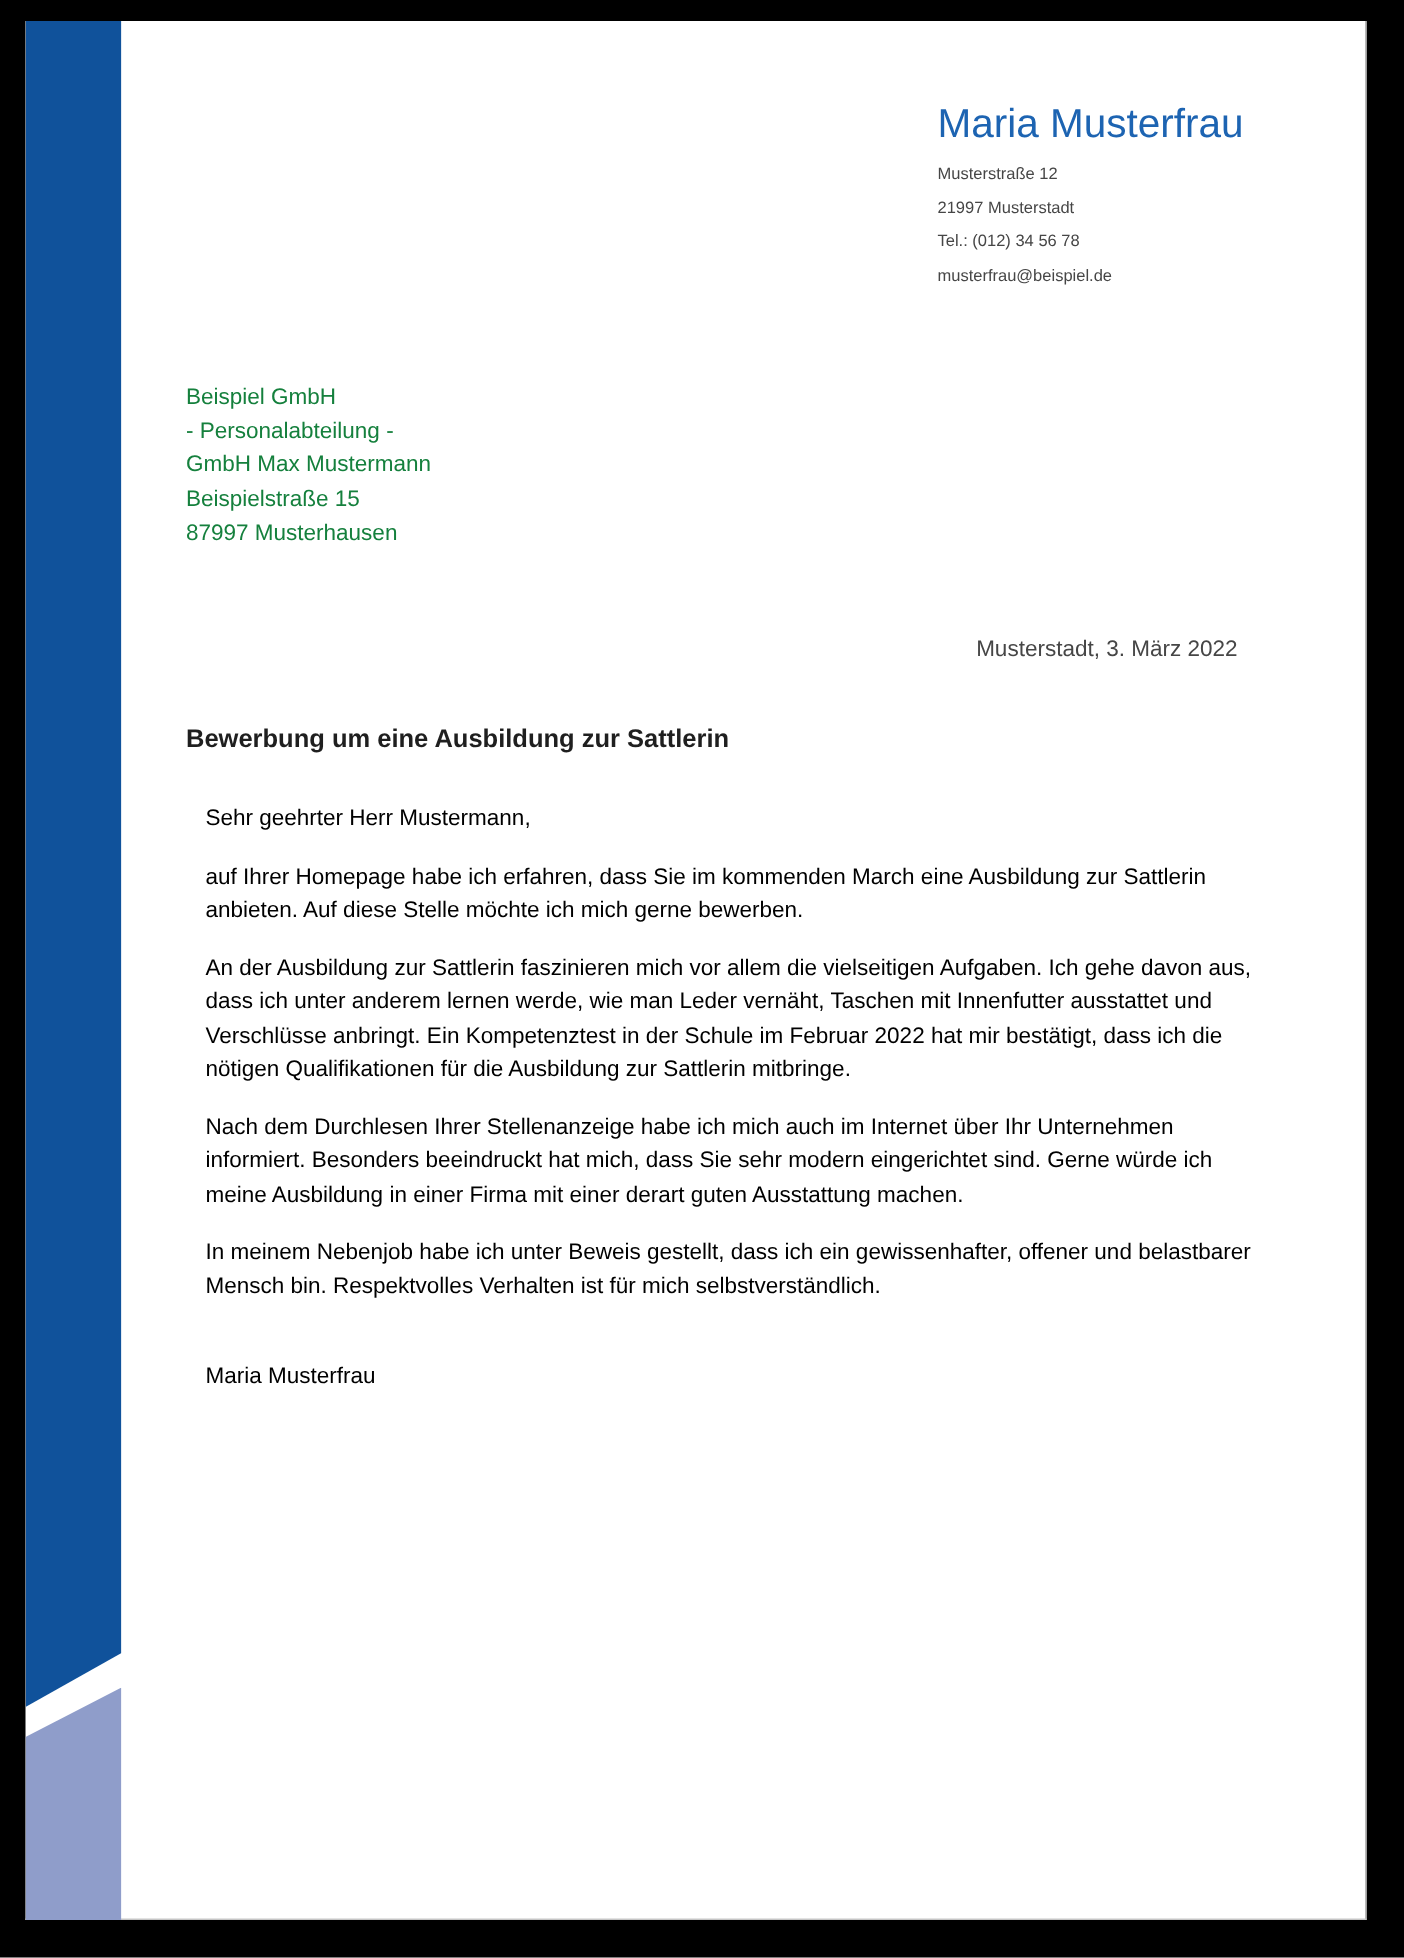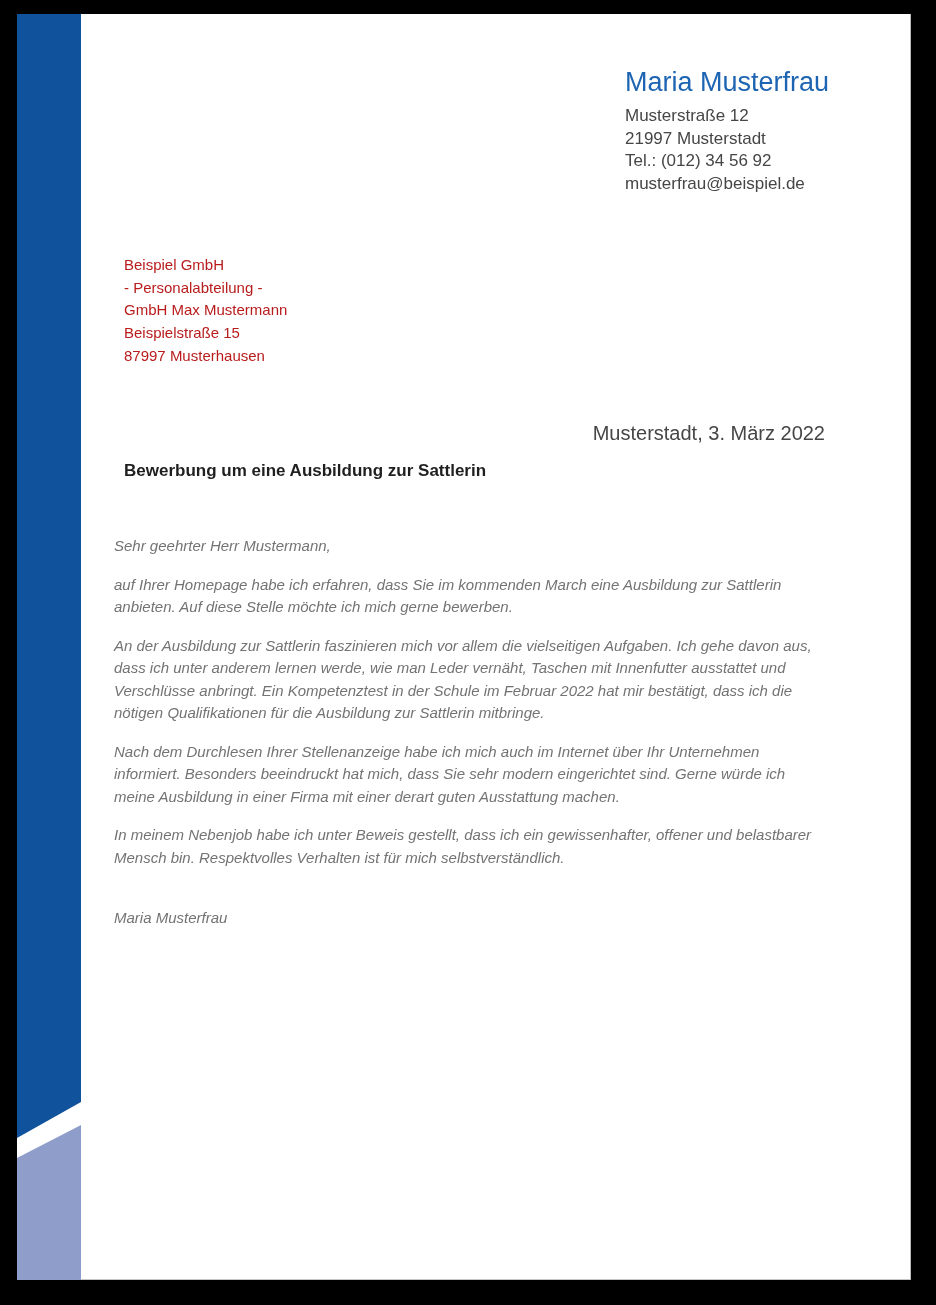--- a/index.html
+++ b/index.html
@@ -44,86 +44,85 @@
   
   .sender { position: absolute; left: 608px; top: 52px; }
   .sender-name {
     font-size: 27px;
     line-height: 32px;
     color: #1d64b2;
     margin-bottom: 7px;
     white-space: nowrap;
   }
   .sender-line {
-    font-size: 17px;
+    font-size: 11px;
     line-height: 22.7px;
     color: #464646;
     white-space: nowrap;
   }
   
   .recipient {
     position: absolute;
     left: 107px;
     top: 240px;
   }
   .recipient-line {
     font-size: 15px;
     line-height: 22.7px;
-    color: #b91c1c;
+    color: #15803d;
     white-space: nowrap;
   }
   
   .date {
     position: absolute;
     left: 107px;
     top: 408px;
     width: 701px;
     text-align: right;
-    font-size: 20px;
+    font-size: 15px;
     line-height: 22px;
     color: #464646;
   }
   
   .subject {
     position: absolute;
     left: 107px;
-    top: 445px;
+    top: 467px;
     font-size: 17px;
     line-height: 24px;
     font-weight: bold;
     color: #1f1f1f;
     white-space: nowrap;
   }
   
   .body {
     position: absolute;
-    left: 97px;
+    left: 120px;
     top: 521px;
     width: 710px;
     font-size: 15px;
     line-height: 22.5px;
-    color: #737373;
-    font-style: italic;
+    color: #000000;
   }
   .body p { margin: 0 0 16px 0; }
   .body p.signature { margin-top: 38px; margin-bottom: 0; }
 </style>
 </head>
 <body>
 
 <div class="page">
 
   <div class="stripe-dark"></div>
   <div class="stripe-light"></div>
 
   <div class="sender">
     <div class="sender-name">Maria Musterfrau</div>
     <div class="sender-line">Musterstraße 12</div>
     <div class="sender-line">21997 Musterstadt</div>
-    <div class="sender-line">Tel.: (012) 34 56 92</div>
+    <div class="sender-line">Tel.: (012) 34 56 78</div>
     <div class="sender-line">musterfrau@beispiel.de</div>
   </div>
 
   <div class="recipient">
     <div class="recipient-line">Beispiel GmbH</div>
     <div class="recipient-line">- Personalabteilung -</div>
     <div class="recipient-line">GmbH Max Mustermann</div>
     <div class="recipient-line">Beispielstraße 15</div>
     <div class="recipient-line">87997 Musterhausen</div>
   </div>

